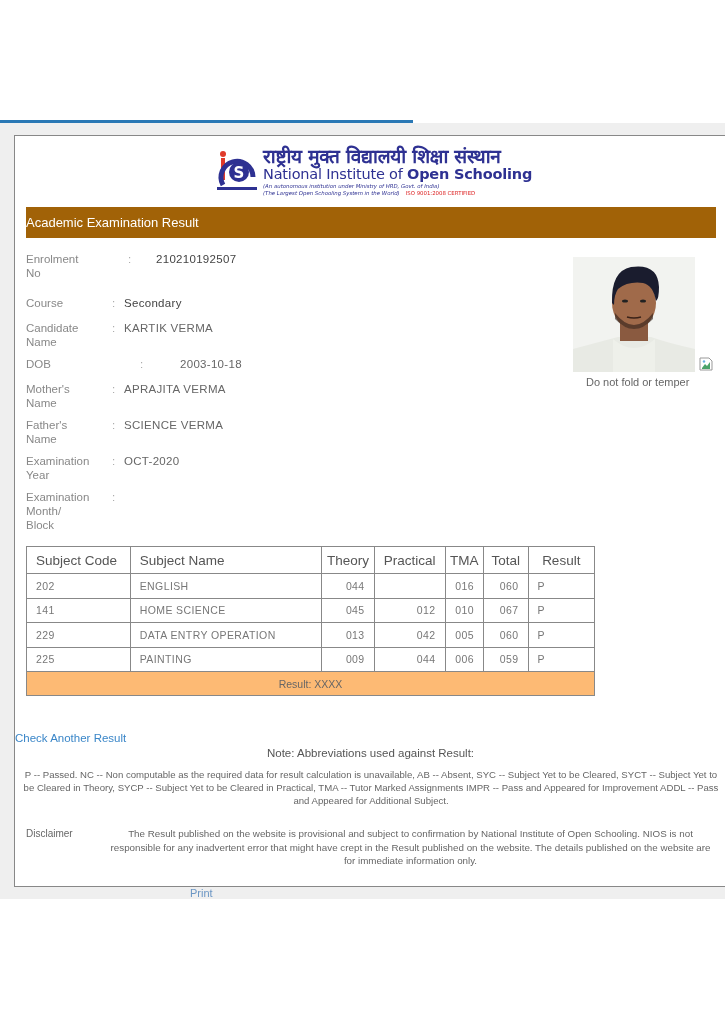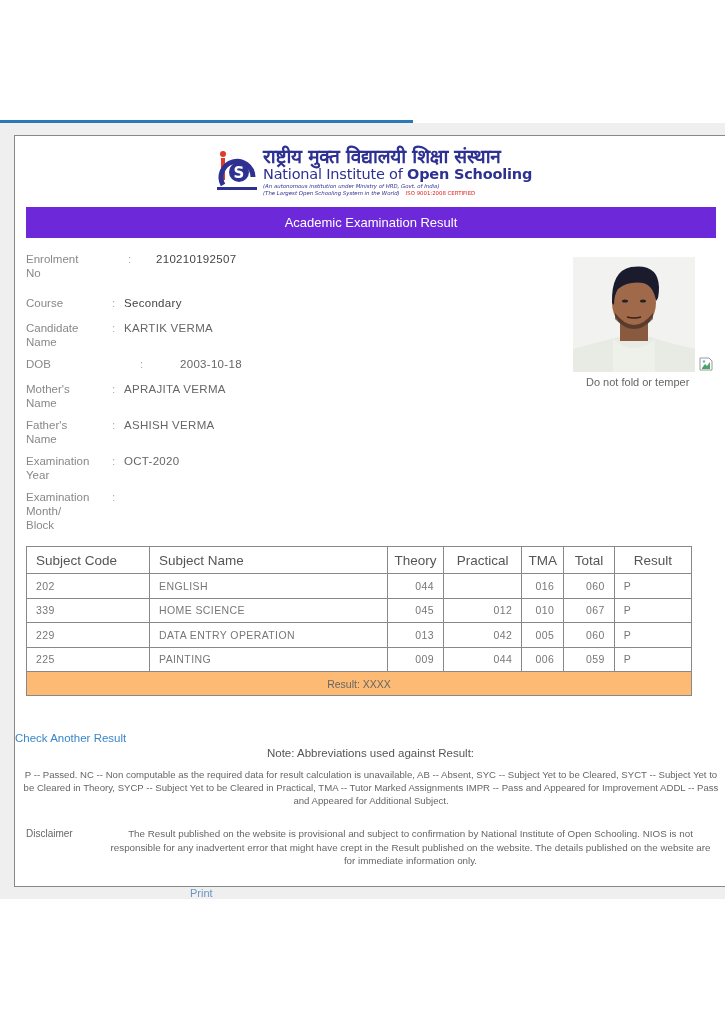--- a/index.html
+++ b/index.html
@@ -14,37 +14,37 @@
     
     .logo-wrap { position: absolute; left: 186px; top: 7px; width: 360px; height: 56px; }
     .logo-icon { position: absolute; left: 14px; top: 6px; width: 44px; height: 44px; }
     .logo-text-hi { position: absolute; left: 62px; top: 0px; font-family: "DejaVu Serif", serif; font-size: 19px; font-weight: bold; color: #2e3192; white-space: nowrap; letter-spacing: -0.3px; }
     .logo-text-en { position: absolute; left: 62px; top: 23px; font-size: 14.5px; color: #2e3192; white-space: nowrap; font-family: "DejaVu Sans", sans-serif; letter-spacing: -0.2px; }
     .logo-text-en b { font-weight: bold; }
     .logo-sub1 { position: absolute; left: 62px; top: 40px; font-size: 5.4px; font-style: italic; color: #2e3192; white-space: nowrap; }
     .logo-sub2 { position: absolute; left: 62px; top: 47px; font-size: 5.4px; font-style: italic; color: #2e3192; white-space: nowrap; }
     .logo-sub2 .iso { color: #d22; font-style: normal; margin-left: 6px; }
 
-    .title-bar { position: absolute; left: 11px; top: 71px; width: 690px; height: 31px; background: #6d28d9; color: #fff; font-size: 13px; text-align: center; line-height: 31px; font-family: "Liberation Sans", sans-serif; }
+    .title-bar { position: absolute; left: 11px; top: 71px; width: 690px; height: 31px; background: #a16207; color: #fff; font-size: 13px; line-height: 31px; font-family: "Liberation Sans", sans-serif; }
 
     
     .info { position: absolute; left: 11px; top: 116px; width: 540px; }
     .info-row { display: flex; font-size: 11.5px; font-family: "Liberation Sans", sans-serif; }
     .info-label { width: 86px; color: #888; line-height: 14px; }
     .info-colon { width: 12px; color: #aaa; line-height: 14px; }
     .info-value { color: #666; line-height: 14px; letter-spacing: 0.3px; }
     .info-value.dark { color: #444; }
 
     .photo-wrap { position: absolute; left: 558px; top: 121px; width: 150px; height: 138px; }
     .photo { position: absolute; left: 0px; top: 0px; width: 122px; height: 115px; background: #f3f4f1; overflow: hidden; }
     .broken-img { position: absolute; left: 126px; top: 100px; width: 14px; height: 14px; }
     .photo-caption { position: absolute; left: 13px; top: 119px; font-size: 11px; color: #666; white-space: nowrap; font-family: "Liberation Sans", sans-serif; }
 
     
-    .marks-table { position: absolute; left: 11px; top: 410px; width: 666px; border-collapse: collapse; font-family: "Liberation Sans", sans-serif; }
+    .marks-table { position: absolute; left: 11px; top: 410px; width: 569px; border-collapse: collapse; font-family: "Liberation Sans", sans-serif; }
     .marks-table th, .marks-table td { border: 1px solid #888; }
     .marks-table th { font-weight: normal; font-size: 13.5px; color: #555; height: 27px; text-align: left; padding-left: 9px; }
     .marks-table td { font-size: 10.5px; color: #777; height: 24.5px; padding-left: 9px; letter-spacing: 0.4px; }
     .marks-table td.num { text-align: right; padding-right: 9px; padding-left: 0; }
     .marks-table th.theory { text-align: center; padding-left: 0; }
     .marks-table th.practical { text-align: center; padding-left: 0; }
     .marks-table th.tma, .marks-table th.total { text-align: center; padding-left: 0; }
     .marks-table th.result { text-align: center; padding-left: 0; }
     .marks-table tr.summary td { background: #fdba74; text-align: center; padding-left: 0; height: 24px; font-size: 10.5px; color: #666; letter-spacing: 0; }
     .marks-table tr.note td { background: #efefef; text-align: center; padding-left: 0; height: 24px; font-size: 10.5px; color: #666; letter-spacing: 0; }
@@ -107,21 +107,21 @@
       <div class="info-value">2003-10-18</div>
     </div>
     <div class="info-row" style="margin-bottom:8px;">
       <div class="info-label">Mother's<br>Name</div>
       <div class="info-colon">:</div>
       <div class="info-value">APRAJITA VERMA</div>
     </div>
     <div class="info-row" style="margin-bottom:8px;">
       <div class="info-label">Father's<br>Name</div>
       <div class="info-colon">:</div>
-      <div class="info-value">ASHISH VERMA</div>
+      <div class="info-value">SCIENCE VERMA</div>
     </div>
     <div class="info-row" style="margin-bottom:8px;">
       <div class="info-label">Examination<br>Year</div>
       <div class="info-colon">:</div>
       <div class="info-value">OCT-2020</div>
     </div>
     <div class="info-row">
       <div class="info-label">Examination<br>Month/<br>Block</div>
       <div class="info-colon">:</div>
       <div class="info-value"></div>
@@ -174,21 +174,21 @@
       <tr>
         <td>202</td>
         <td>ENGLISH</td>
         <td class="num">044</td>
         <td class="num"></td>
         <td class="num">016</td>
         <td class="num">060</td>
         <td>P</td>
       </tr>
       <tr>
-        <td>339</td>
+        <td>141</td>
         <td>HOME SCIENCE</td>
         <td class="num">045</td>
         <td class="num">012</td>
         <td class="num">010</td>
         <td class="num">067</td>
         <td>P</td>
       </tr>
       <tr>
         <td>229</td>
         <td>DATA ENTRY OPERATION</td>

